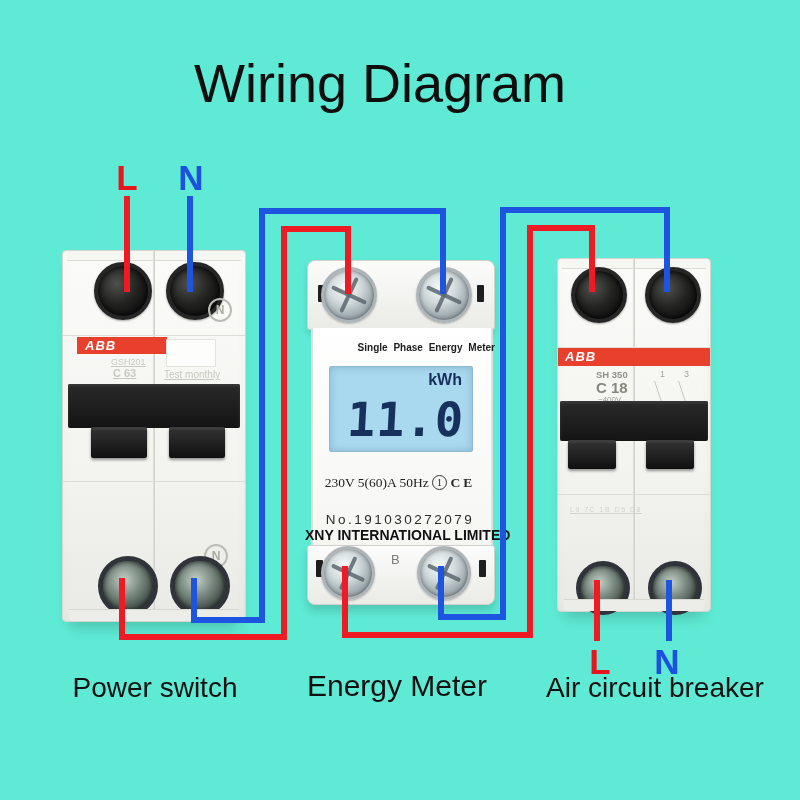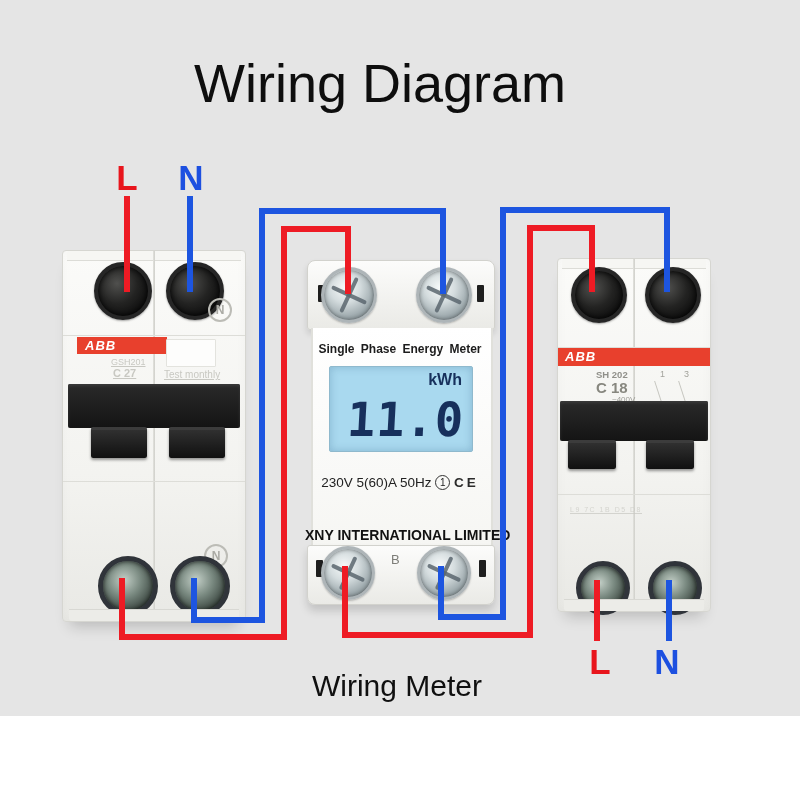--- a/index.html
+++ b/index.html
@@ -1,17 +1,17 @@
 <!DOCTYPE html>
 <html style="--wire-line: #ee1b24; --wire-neutral: #1d55e0; --brand-band: #e8402d; --lcd-bg: #a9d9ef; --lcd-ink: #17305c; --label-line: #e8151c; --label-neutral: #1d50e0;"><head>
 <meta charset="utf-8">
 <style>
   html,body{margin:0;padding:0;background:#ffffff;width:800px;height:800px;overflow:hidden;
             font-family:"Liberation Sans", sans-serif;}
-  .stage{position:relative;width:800px;height:716px;background:#e5e5e5;}
+  .stage{position:relative;width:800px;height:800px;background:#5eead4;}
 
   
   .title{position:absolute;left:20px;top:52px;width:720px;text-align:center;
          font-size:54px;color:#0e0e0e;letter-spacing:0;}
   .caption{position:absolute;font-size:28px;color:#101010;text-align:center;}
   .ln-label{position:absolute;font-weight:bold;font-size:35px;text-align:center;width:30px;}
   .ln-red{color:var(--label-line,#e8151c);}
   .ln-blue{color:var(--label-neutral,#1d50e0);}
 
   
@@ -57,22 +57,22 @@
           border-radius:2px;border-top:3px solid #3c3c3c;box-shadow:0 2px 3px rgba(0,0,0,.4);}
   .faint{color:#c8c8c2;text-decoration:underline;}
   .label-box{position:absolute;background:#fdfdfc;border:1px solid #e3e3de;border-radius:1px;}
 
   
   .meter-block{position:absolute;left:2px;width:186px;background:linear-gradient(180deg,#fcfcfb,#eaeae6);
                border:1px solid #d2d2cd;}
   .meter-face{position:absolute;left:6px;top:70px;width:178px;height:218px;
               background:linear-gradient(180deg,#ffffff,#f6f6f3);
               border-left:2px solid #e0e0db;border-right:2px solid #e0e0db;}
-  .meter-heading{position:absolute;left:0;right:0;top:84px;text-align:center;
-                 font-size:12px;font-weight:bold;color:#1c1c1c;word-spacing:3px;}
+  .meter-heading{position:absolute;left:0;right:0;top:84px;text-align:right;
+                 font-size:10px;font-weight:bold;color:#1c1c1c;word-spacing:3px;}
   .lcd{position:absolute;left:24px;top:108px;width:142px;height:84px;border-radius:2px;
        background:var(--lcd-bg,#a9d9ef);box-shadow:inset 0 0 8px rgba(30,80,120,.25);
        border:1px solid #8fb9cd;}
   .lcd-unit{position:absolute;right:10px;top:4px;font-size:16px;font-weight:bold;
             color:var(--lcd-ink,#17305c);}
   .lcd-value{position:absolute;right:8px;bottom:4px;font-family:"DejaVu Sans Mono",monospace;
              font-size:47px;font-weight:bold;color:var(--lcd-ink,#17305c);
              transform:skewX(-3deg);letter-spacing:1px;}
   .row{position:absolute;left:0;right:0;text-align:center;white-space:nowrap;}
   .circled{display:inline-block;border:1.2px solid #333;border-radius:50%;width:13px;height:13px;
@@ -109,21 +109,21 @@
     <div class="hseam" style="top:230px;"></div>
 
     <div class="term-black" style="left:31px;top:11px;width:50px;height:50px;"></div>
     <div class="term-black" style="left:103px;top:11px;width:50px;height:50px;"></div>
     <div class="emboss-n" style="left:145px;top:47px;">N</div>
 
     <div class="brand-band" style="left:14px;top:86px;width:82px;height:17px;
          font-size:13px;line-height:17px;padding-left:8px;">ABB</div>
     <div class="label-box" style="left:103px;top:88px;width:48px;height:26px;"></div>
     <div class="faint" style="position:absolute;left:48px;top:106px;font-size:9px;">GSH201</div>
-    <div class="faint" style="position:absolute;left:50px;top:116px;font-size:11px;font-weight:bold;">C 27</div>
+    <div class="faint" style="position:absolute;left:50px;top:116px;font-size:11px;font-weight:bold;">C 63</div>
     <div class="faint" style="position:absolute;left:101px;top:118px;font-size:10px;">Test monthly</div>
 
     <div class="switch-block" style="left:5px;top:133px;width:172px;height:44px;"></div>
     <div class="handle" style="left:28px;top:176px;width:56px;height:28px;"></div>
     <div class="handle" style="left:106px;top:176px;width:56px;height:28px;"></div>
 
     <div class="emboss-n" style="left:141px;top:293px;">N</div>
 
     <div class="term-darkmetal" style="left:35px;top:305px;width:50px;height:50px;"></div>
     <div class="term-darkmetal" style="left:107px;top:305px;width:50px;height:50px;"></div>
@@ -148,27 +148,28 @@
 
     <div class="meter-face"></div>
     <div class="meter-heading">Single Phase Energy Meter</div>
 
     <div class="lcd">
       <span class="lcd-unit">kWh</span>
       <span class="lcd-value">11.0</span>
     </div>
 
 
-    <div class="row" style="top:217px;font-size:13.5px;color:#222;">
+    <div class="row" style="top:217px;font-size:13.5px;color:#222;font-family:Liberation Serif, serif;">
       <span>230V 5(60)A 50Hz</span>
       <span class="circled">1</span>
       <span class="ce">CE</span>
     </div>
 
 
+    <div class="row" style="top:254px;font-size:13.5px;color:#2c2c2c;letter-spacing:2.5px;">No.191030272079</div>
     <div class="row" style="top:269px;font-size:14px;font-weight:bold;color:#111;">XNY INTERNATIONAL LIMITED</div>
 
     <div class="meter-block" style="top:287px;height:58px;border-radius:3px 3px 8px 8px;
          box-shadow:0 6px 8px rgba(0,0,0,.15);">
       <div class="side-slot" style="left:8px;top:14px;"></div>
       <div class="side-slot" style="right:8px;top:14px;"></div>
       <div style="position:absolute;left:83px;top:6px;font-size:13px;color:#7d7d78;">B</div>
     </div>
     <div class="screw-silver" style="left:16px;top:288px;width:48px;height:48px;">
       <div class="slot"></div>
@@ -185,23 +186,23 @@
     <div class="seam" style="left:75px;"></div>
     <div class="hseam" style="top:88px;"></div>
     <div class="hseam" style="top:235px;"></div>
 
     <div class="term-black" style="left:13px;top:8px;width:48px;height:48px;"></div>
     <div class="term-black" style="left:87px;top:8px;width:48px;height:48px;"></div>
 
     <div class="brand-band" style="left:0;top:89px;width:152px;height:18px;
          font-size:13px;line-height:18px;padding-left:7px;box-sizing:border-box;">ABB</div>
 
-    <div style="position:absolute;left:38px;top:110px;font-size:9.5px;font-weight:bold;color:#90908a;">SH 202</div>
+    <div style="position:absolute;left:38px;top:110px;font-size:9.5px;font-weight:bold;color:#90908a;">SH 350</div>
     <div style="position:absolute;left:38px;top:120px;font-size:15px;font-weight:bold;color:#87877f;">C 18</div>
-    <div style="position:absolute;left:40px;top:136px;font-size:8px;color:#9c9c96;margin-left:14px;">~400V</div>
+    <div style="position:absolute;left:40px;top:136px;font-size:8px;color:#9c9c96;">~400V</div>
     <div style="position:absolute;left:38px;top:146px;font-size:8px;color:#9c9c96;
          border:1px solid #a8a8a2;border-radius:5px;padding:0 4px;">6000</div>
     <div style="position:absolute;left:102px;top:110px;font-size:9px;color:#a2a29c;">1</div>
     <div style="position:absolute;left:126px;top:110px;font-size:9px;color:#a2a29c;">3</div>
     <div style="position:absolute;left:100px;top:122px;width:14px;height:24px;
          border-left:1px solid #c6c6c0;transform:skewX(18deg);"></div>
     <div style="position:absolute;left:124px;top:122px;width:14px;height:24px;
          border-left:1px solid #c6c6c0;transform:skewX(18deg);"></div>
 
     <div class="switch-block" style="left:2px;top:142px;width:148px;height:40px;"></div>
@@ -219,14 +220,16 @@
     <path class="wire wire-l" d="M127 196 L127 292"></path>
     <path class="wire wire-n" d="M190 196 L190 292"></path>
     <path class="wire wire-l" d="M122 578 L122 637 L284 637 L284 229 L348 229 L348 294"></path>
     <path class="wire wire-n" d="M194 578 L194 620 L262 620 L262 211 L443 211 L443 294"></path>
     <path class="wire wire-l" d="M345 566 L345 635 L530 635 L530 228 L592 228 L592 292"></path>
     <path class="wire wire-n" d="M441 566 L441 617 L503 617 L503 210 L667 210 L667 292"></path>
     <path class="wire wire-l" d="M597 580 L597 641"></path>
     <path class="wire wire-n" d="M669 580 L669 641"></path>
   </svg>
 
-  <div class="caption" style="left:297px;top:669px;width:200px;font-size:30px;">Wiring Meter</div>
+  <div class="caption" style="left:55px;top:672px;width:200px;">Power switch</div>
+  <div class="caption" style="left:297px;top:669px;width:200px;font-size:30px;">Energy Meter</div>
+  <div class="caption" style="left:545px;top:672px;width:220px;">Air circuit breaker</div>
 </div>
 
 </body></html>

